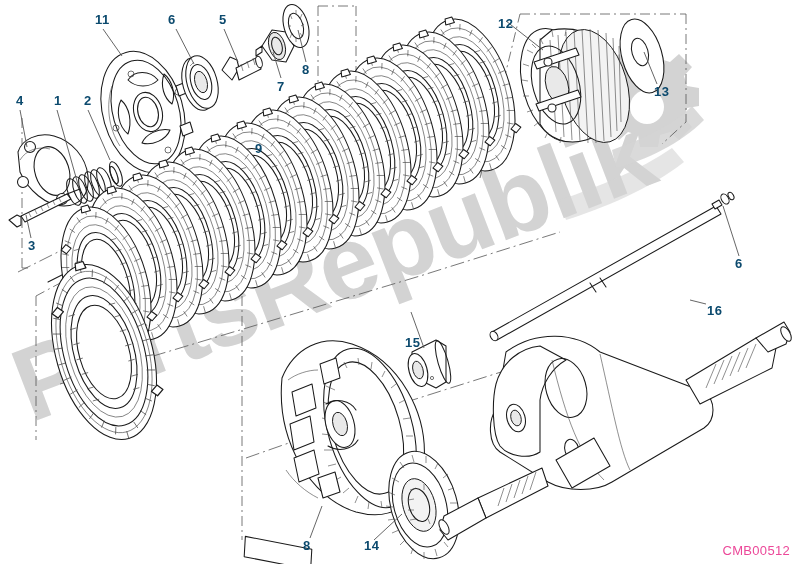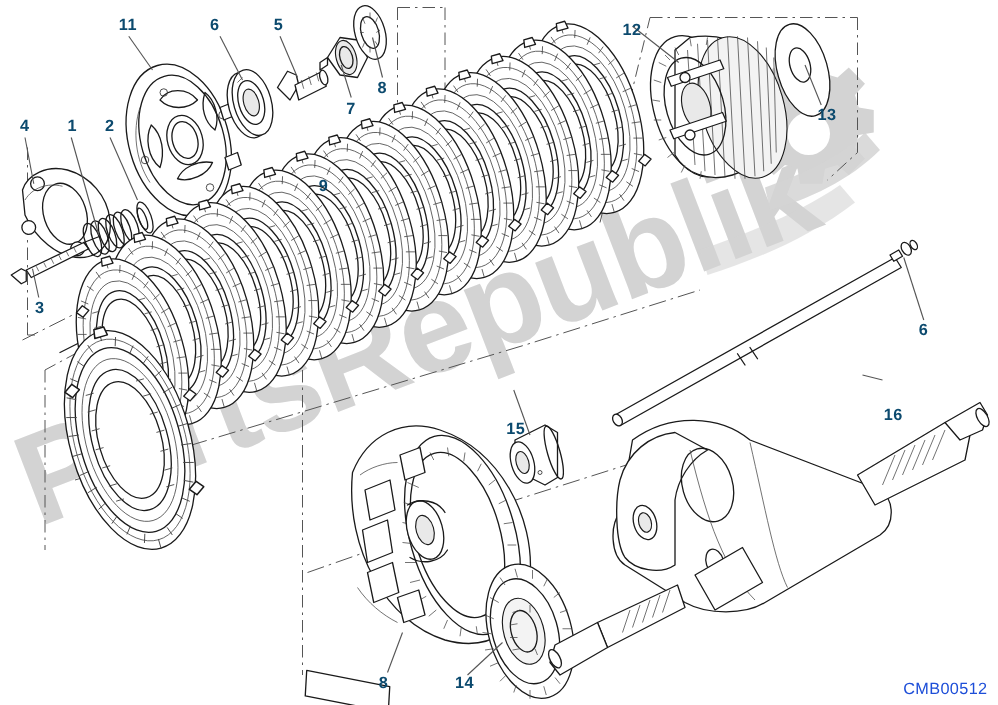--- a/index.html
+++ b/index.html
@@ -51,21 +51,21 @@
     letter-spacing:0.4px;
     user-select:none;
     font-weight:bold;
   }
   #diagram-code{
     position:absolute;
     right:8px;
     bottom:6px;
     font-family:"Liberation Sans", sans-serif;
     font-size:13px;
-    color:#1d4ed8;
+    color:#ec4899;
     letter-spacing:0.3px;
   }
   svg{display:block;}
 </style>
 </head>
 <body>
 
 <div id="stage">
 
   <div id="watermark">
@@ -612,18 +612,18 @@
   <div class="label" style="left:735px; top:256px;">6</div>
   <div class="label" style="left:277px; top:79px;">7</div>
   <div class="label" style="left:302px; top:62px;">8</div>
   <div class="label" style="left:255px; top:141px;">9</div>
   <div class="label" style="left:168px; top:12px;">6</div>
   <div class="label" style="left:95px;  top:12px;">11</div>
   <div class="label" style="left:498px; top:16px;">12</div>
   <div class="label" style="left:654px; top:84px;">13</div>
   <div class="label" style="left:303px; top:538px;">8</div>
   <div class="label" style="left:405px; top:296px;margin-top:39px;">15</div>
-  <div class="label" style="left:707px; top:303px;margin-top:21px;">16</div>
+  <div class="label" style="left:707px; top:303px;">16</div>
   <div class="label" style="left:364px; top:538px;">14</div>
 
   <div id="diagram-code">CMB00512</div>
 
 </div>
 
 </body></html>

